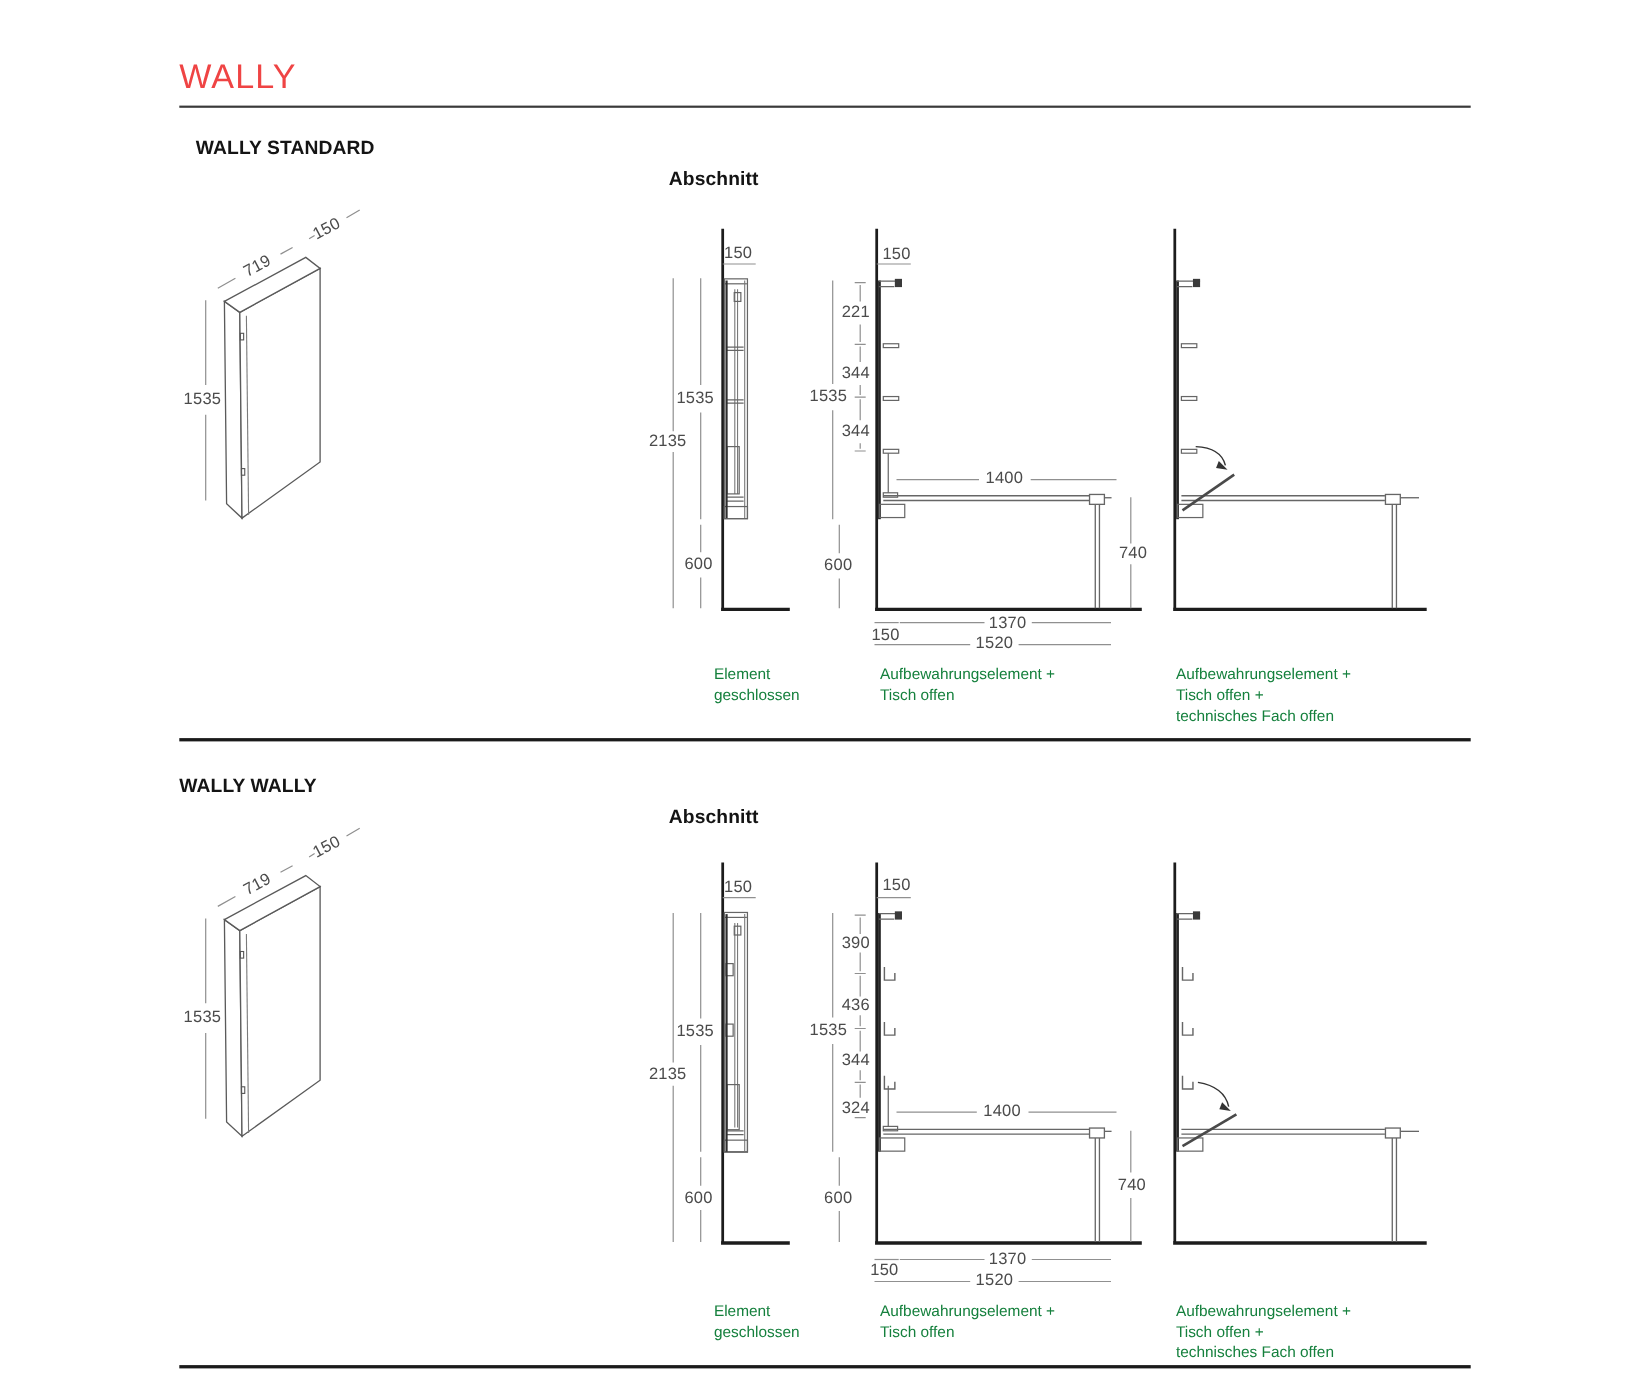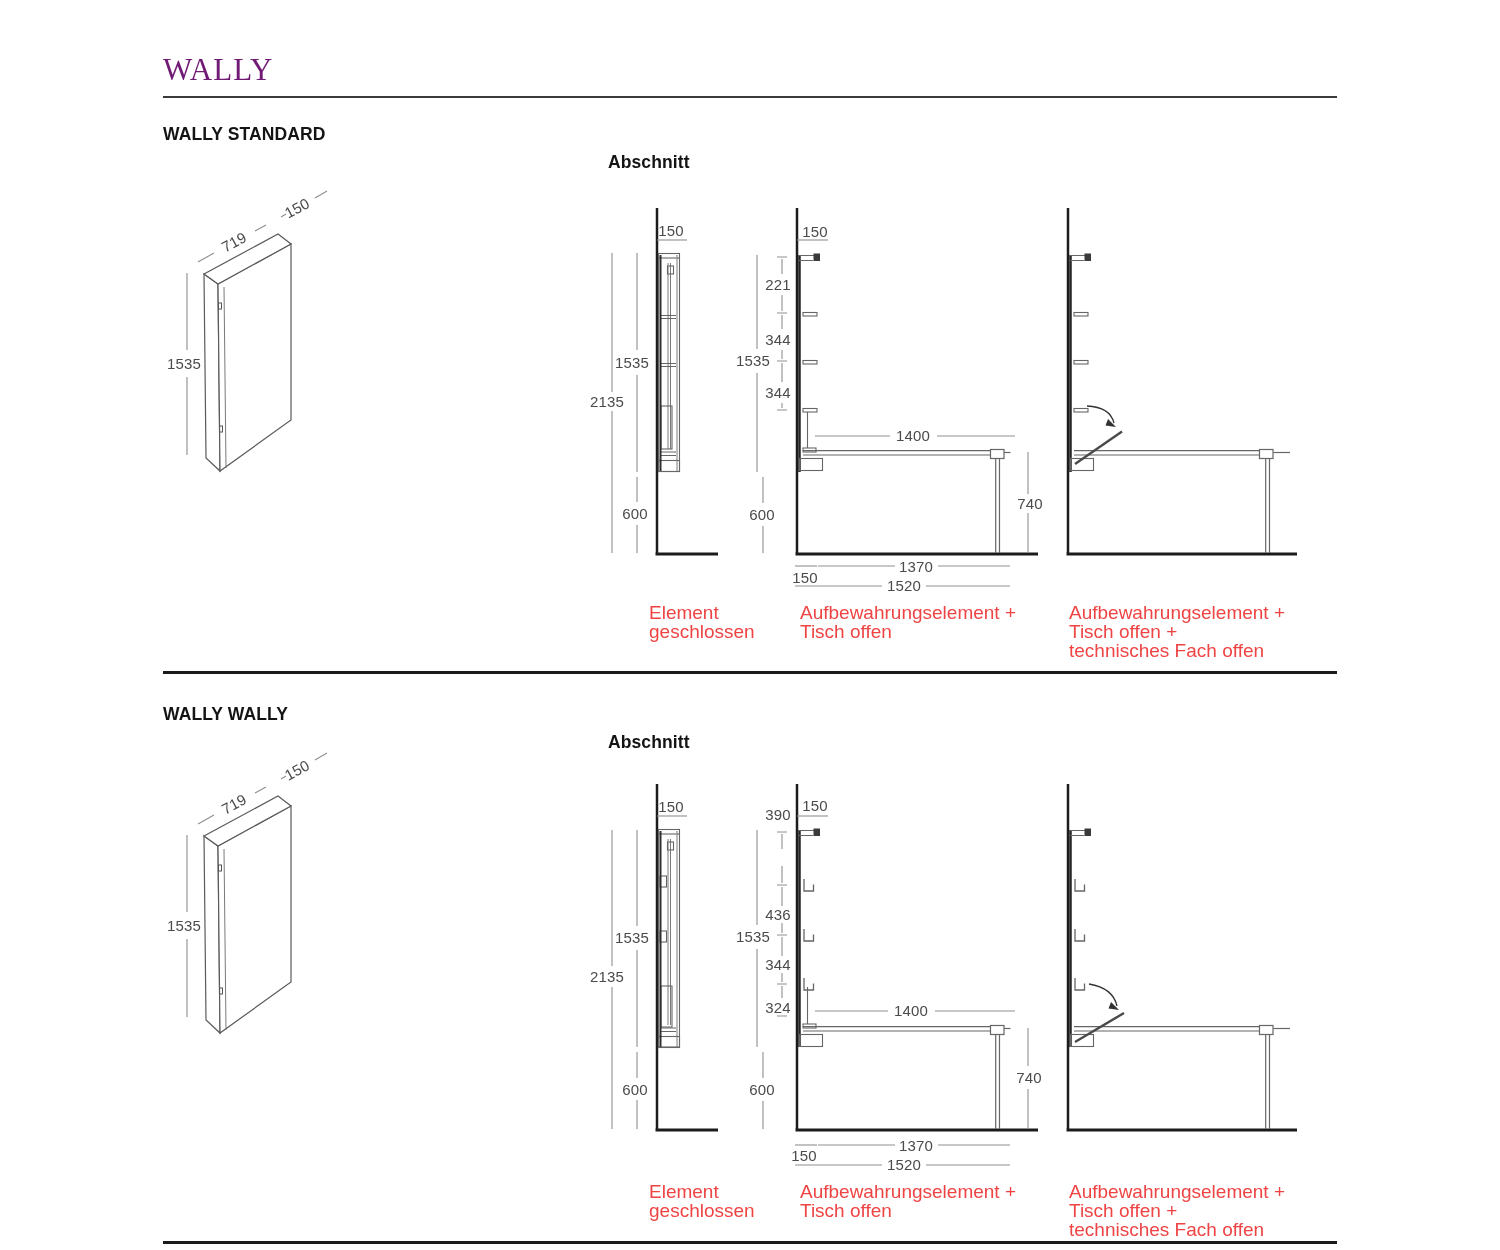--- a/index.html
+++ b/index.html
@@ -1,27 +1,27 @@
 <!DOCTYPE html>
 <html><head>
 <meta charset="utf-8">
 <style>
   html,body{margin:0;padding:0;background:#ffffff;}
   body{width:1500px;height:1250px;position:relative;overflow:hidden;
        font-family:"Liberation Sans", sans-serif;}
-  .page-title{position:absolute;left:163px;top:52px;font-size:31px;color:#701a75;
-       letter-spacing:1px;font-weight:400;font-family:Liberation Serif, serif;}
+  .page-title{position:absolute;left:163px;top:52px;font-size:31px;color:#ef4444;
+       letter-spacing:1px;font-weight:400;}
   .rule{position:absolute;left:163px;width:1174px;background:#1a1a1a;}
   .rule.thin{height:2px;background:#3a3a3a;}
   .rule.thick{height:3px;}
   .heading{position:absolute;font-size:17.5px;font-weight:bold;color:#141414;letter-spacing:0.1px;}
   .dim{position:absolute;font-size:15px;color:#4b4b4b;transform:translate(-50%,-50%);
        white-space:nowrap;letter-spacing:0.2px;}
   .dim.rot{transform:translate(-50%,-50%) rotate(-28deg);}
-  .caption{position:absolute;font-size:19px;line-height:19px;color:#ef4444;}
+  .caption{position:absolute;font-size:14px;line-height:19px;color:#15803d;}
   svg{position:absolute;left:0;top:0;}
 </style>
 </head>
 <body>
 
 <svg width="1500" height="1250" viewBox="0 0 1500 1250">
 
   <g fill="none" stroke="#5a5a5a" stroke-width="1.2">
     <polygon points="204,274 218,284 220,471 206,458" fill="#ffffff"></polygon>
     <polygon points="218,284 291,244 291,420 220,471" fill="#ffffff"></polygon>
@@ -200,21 +200,21 @@
     </g>
     <path d="M1075,1042 L1124,1013" stroke="#4a4a4a" stroke-width="2.4"></path>
     <path d="M1089,984 Q1113,988 1117,1006" stroke="#333" stroke-width="1.3"></path>
     <polygon points="1119,1010 1111,1002 1108.5,1008.5" fill="#333"></polygon>
   </g>
 </svg>
 
 <div class="page-title">WALLY</div>
 <div class="rule thin" style="top:96px"></div>
 
-<div class="heading" style="left:163px;top:124px">WALLY STANDARD</div>
+<div class="heading" style="left:178px;top:124px">WALLY STANDARD</div>
 <div class="heading" style="left:608px;top:152px">Abschnitt</div>
 
 <span class="dim rot" style="left:234px;top:242px">719</span>
 <span class="dim rot" style="left:297px;top:208px">150</span>
 <span class="dim" style="left:184px;top:363px">1535</span>
 
 <span class="dim" style="left:671px;top:230px">150</span>
 <span class="dim" style="left:632px;top:362px">1535</span>
 <span class="dim" style="left:607px;top:401px">2135</span>
 <span class="dim" style="left:635px;top:513px">600</span>
@@ -253,21 +253,21 @@
 <span class="dim rot" style="left:234px;top:804px">719</span>
 <span class="dim rot" style="left:297px;top:770px">150</span>
 <span class="dim" style="left:184px;top:925px">1535</span>
 
 <span class="dim" style="left:671px;top:806px">150</span>
 <span class="dim" style="left:632px;top:937px">1535</span>
 <span class="dim" style="left:607px;top:976px">2135</span>
 <span class="dim" style="left:635px;top:1089px">600</span>
 
 <span class="dim" style="left:815px;top:805px">150</span>
-<span class="dim" style="left:778px;top:814px">390</span>
+<span class="dim" style="left:778px;top:857px">390</span>
 <span class="dim" style="left:778px;top:914px">436</span>
 <span class="dim" style="left:753px;top:936px">1535</span>
 <span class="dim" style="left:778px;top:964px">344</span>
 <span class="dim" style="left:778px;top:1007px">324</span>
 <span class="dim" style="left:762px;top:1089px">600</span>
 <span class="dim" style="left:911px;top:1010px">1400</span>
 <span class="dim" style="left:1029px;top:1077px">740</span>
 <span class="dim" style="left:916px;top:1145px">1370</span>
 <span class="dim" style="left:804px;top:1155px">150</span>
 <span class="dim" style="left:904px;top:1164px">1520</span>

